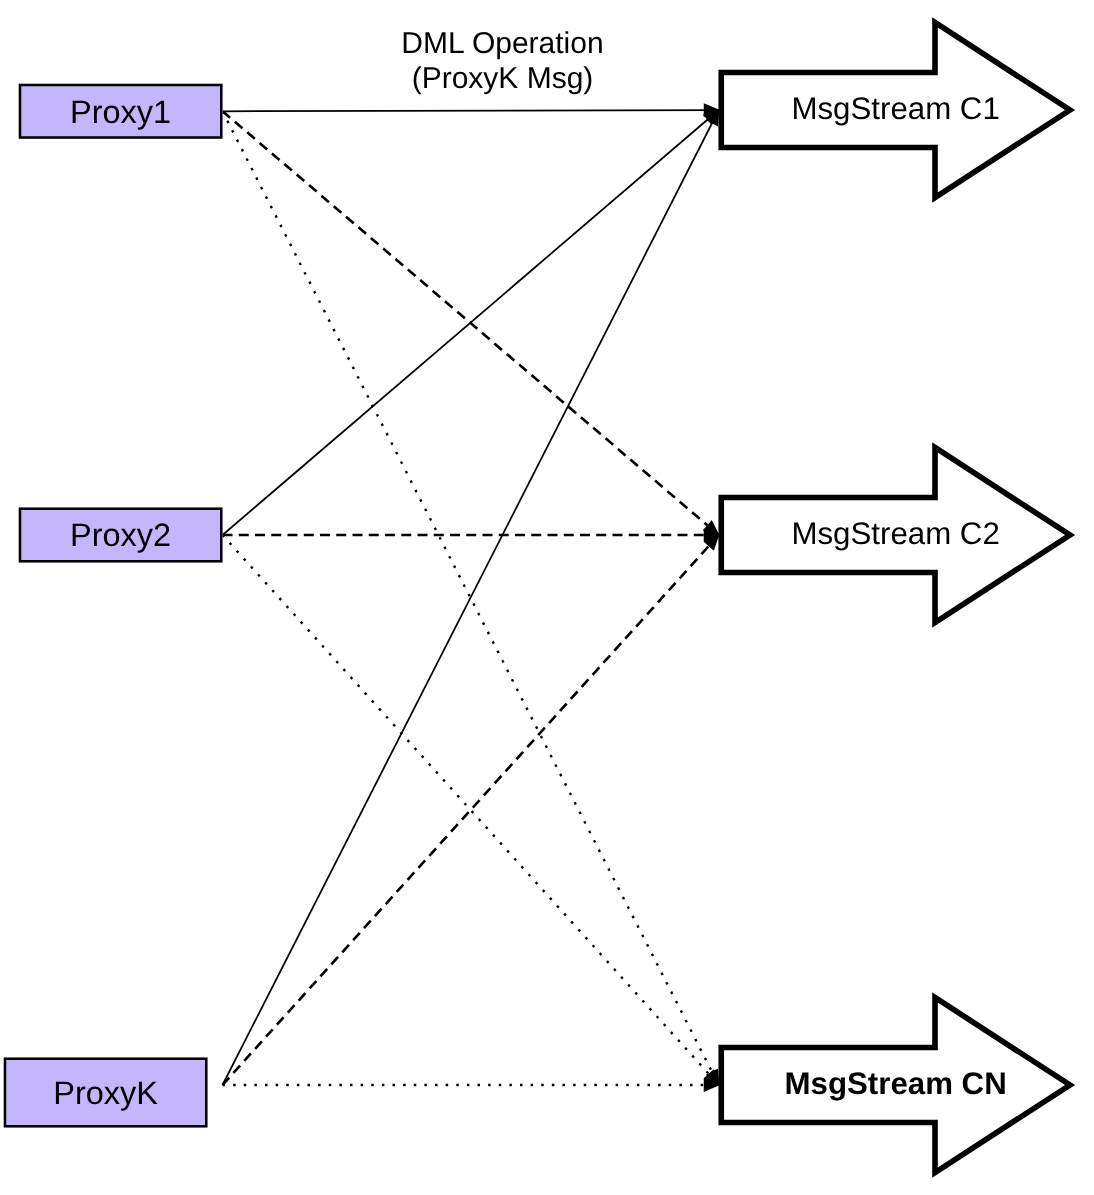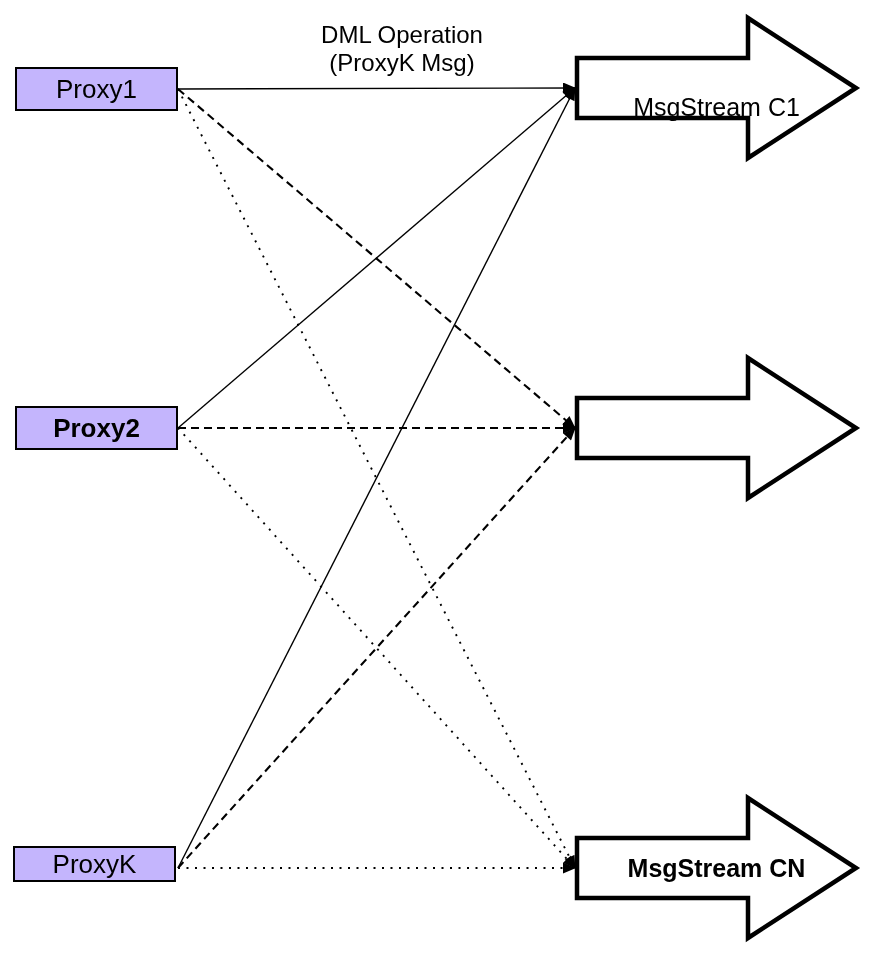--- a/index.html
+++ b/index.html
@@ -74,19 +74,20 @@
       <line x1="178" y1="868" x2="575" y2="428" stroke="#000000" stroke-width="2.1" stroke-dasharray="8 5" marker-end="url(#ah)"></line>
       <line x1="178" y1="868" x2="575" y2="868" stroke="#000000" stroke-width="1.9" stroke-dasharray="2 6.5" marker-end="url(#ah)"></line>
     </svg>
 
   <div class="title">
     <div>DML Operation</div>
     <div>(ProxyK Msg)</div>
   </div>
 
   <div class="proxy" id="proxy-0" style="left: 15px; top: 67px; width: 163px; height: 44px;">Proxy1</div>
-  <div class="proxy" id="proxy-1" style="left: 15px; top: 406px; width: 163px; height: 44px; font-weight: bold;">Proxy2</div>
-  <div class="proxy" id="proxy-2" style="left: 13px; top: 846px; width: 163px; height: 36px;">ProxyK</div>
+  <div class="proxy" id="proxy-1" style="left: 15px; top: 406px; width: 163px; height: 44px;">Proxy2</div>
+  <div class="proxy" id="proxy-2" style="left: 3px; top: 846px; width: 163px; height: 56px;">ProxyK</div>
 
-  <div class="stream-label" id="stream-label-0" style="left: 716.5px; top: 88px; margin-top: 19px;">MsgStream C1</div>
+  <div class="stream-label" id="stream-label-0" style="left: 716.5px; top: 88px;">MsgStream C1</div>
+  <div class="stream-label" id="stream-label-1" style="left: 716.5px; top: 428px;">MsgStream C2</div>
   <div class="stream-label" id="stream-label-2" style="left: 716.5px; top: 868px; font-weight: bold;">MsgStream CN</div>
 
 </div>
 
 </body></html>

